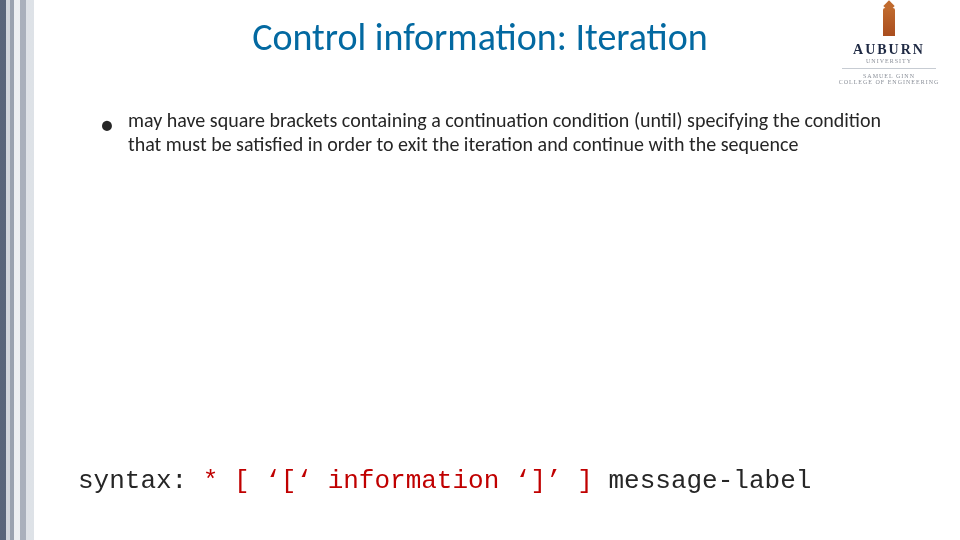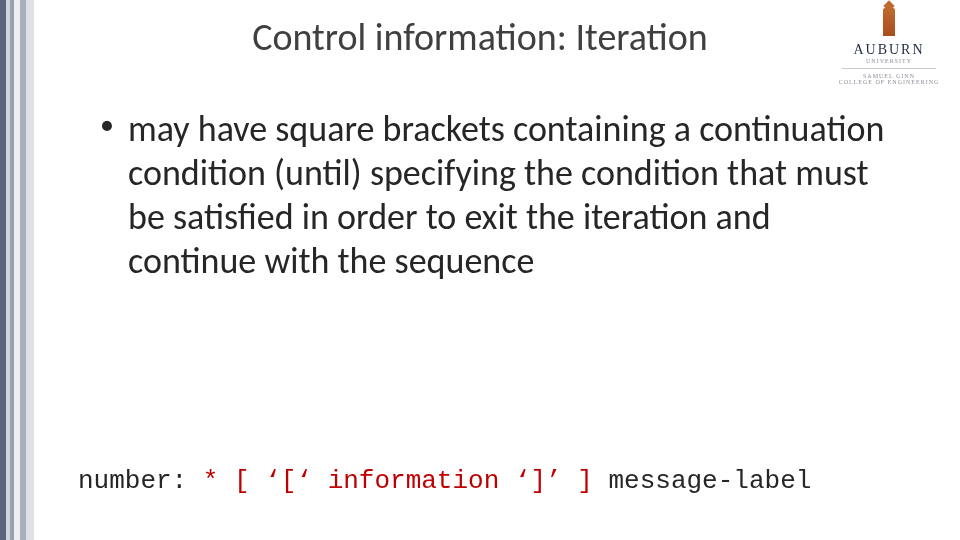--- a/index.html
+++ b/index.html
@@ -66,21 +66,21 @@
     width: 8px;
     height: 8px;
     background: #c06a2e;
     transform: rotate(45deg);
   }
   .logo-name {
     font-family: Georgia, "Times New Roman", serif;
     font-size: 14px;
     letter-spacing: 2px;
     color: #1f2a44;
-    font-weight: normal;
+    font-weight: bold;
   }
   .logo-sub {
     font-family: Georgia, "Times New Roman", serif;
     font-size: 6px;
     letter-spacing: 1px;
     color: #8a8f98;
     text-transform: uppercase;
   }
   .logo-hr {
     border: 0;
@@ -88,37 +88,37 @@
     margin: 4px 8px;
   }
   .title {
     position: absolute;
     top: 14px;
     left: 0;
     width: 960px;
     text-align: center;
     font-size: 38px;
     font-weight: 400;
-    color: #404040;
+    color: #0369a1;
   }
   .body {
     position: absolute;
     top: 108px;
     left: 100px;
     width: 790px;
   }
   ul.bullets {
     list-style: none;
     margin: 0;
     padding: 0;
   }
   ul.bullets > li {
     position: relative;
     padding-left: 28px;
-    font-size: 36px;
+    font-size: 20px;
     line-height: 1.22;
     color: #262626;
     margin-bottom: 56px;
   }
   ul.bullets > li::before {
     content: "•";
     position: absolute;
     left: 0;
     top: 0;
     font-size: 28px;
@@ -151,14 +151,14 @@
   </div>
 
   <div class="title">Control information: Iteration</div>
 
   <div class="body">
     <ul class="bullets">
       <li>may have square brackets containing a continuation condition (until) specifying the condition that must be satisfied in order to exit the iteration and continue with the sequence</li>
     </ul>
   </div>
 
-  <div class="syntax"><span>number: </span><span class="red">* [ ‘[‘ information ‘]’ ]</span><span> message-label</span></div>
+  <div class="syntax"><span>syntax: </span><span class="red">* [ ‘[‘ information ‘]’ ]</span><span> message-label</span></div>
 </div>
 
 </body></html>

